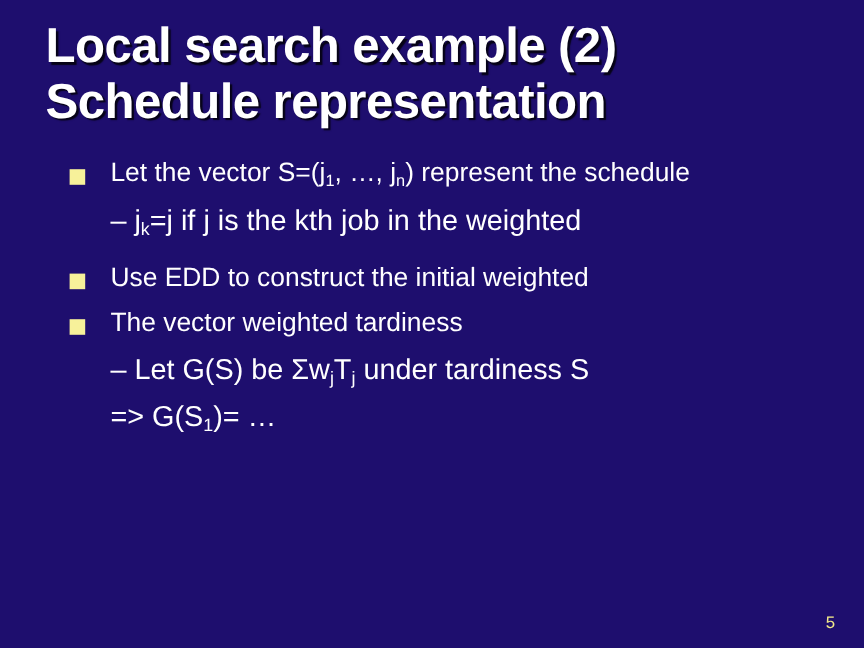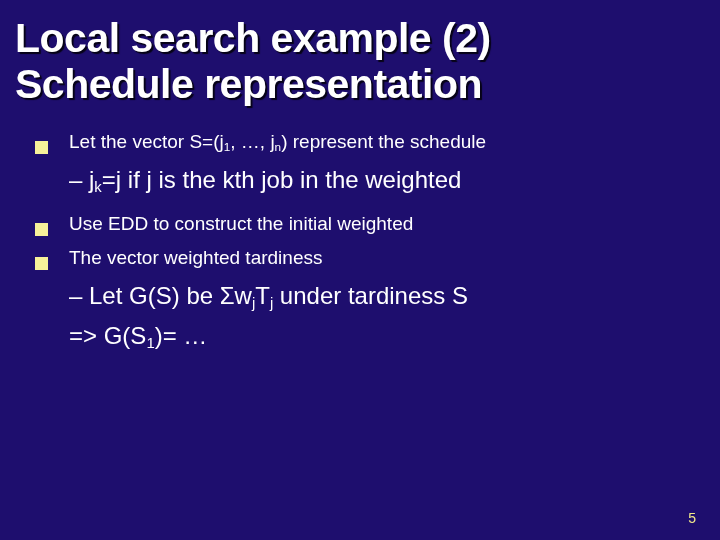--- a/index.html
+++ b/index.html
@@ -1,20 +1,20 @@
 <!DOCTYPE html>
 <html><head>
 <meta charset="utf-8">
 <style>
 html,body{margin:0;padding:0}
 body{width:720px;height:540px;background:#1e0e6e;overflow:hidden;font-family:Verdana,Geneva,sans-serif;color:#fff}
-.slide{padding:16px 38px 0 15px;box-sizing:border-box;height:100%;position:relative}
+.slide{padding:16px 38px 0 38px;box-sizing:border-box;height:100%;position:relative}
 .title{font-weight:900;font-size:41px;line-height:1.12;letter-spacing:-0.5px;text-shadow:2px 2px 1px rgba(0,0,0,0.8);margin:0 0 22px 0}
 .bullets{margin:0;padding:0 0 0 20px;list-style:none}
-.b1{position:relative;padding-left:34px;margin-bottom:10px;font-size:19px;line-height:1.28}
+.b1{position:relative;padding-left:34px;margin-bottom:10px;font-size:22px;line-height:1.28}
 .b1::before{content:"";position:absolute;left:0;top:11px;width:13px;height:13px;background:#f7f19a}
 .sub{padding-left:34px;margin:6px 0 14px 0;font-size:24px;line-height:1.3}
 .arrow{display:inline-block;font-size:26px;font-weight:400;margin-right:8px;vertical-align:-1px}
 sub{font-size:0.62em;vertical-align:-0.28em}
 .page{position:absolute;right:24px;bottom:14px;font-size:14px;color:#f2e98a}
 </style>
 </head>
 <body>
 
 <div class="slide">

